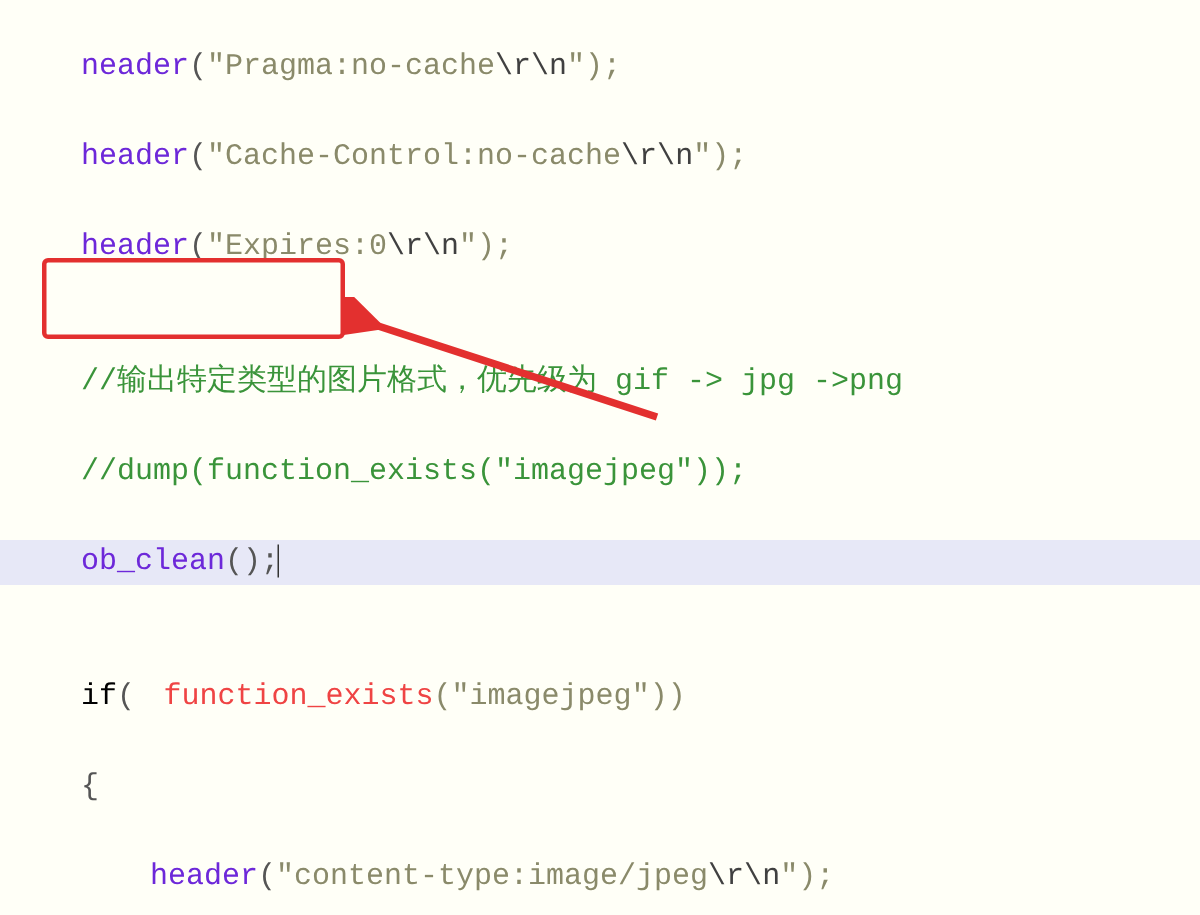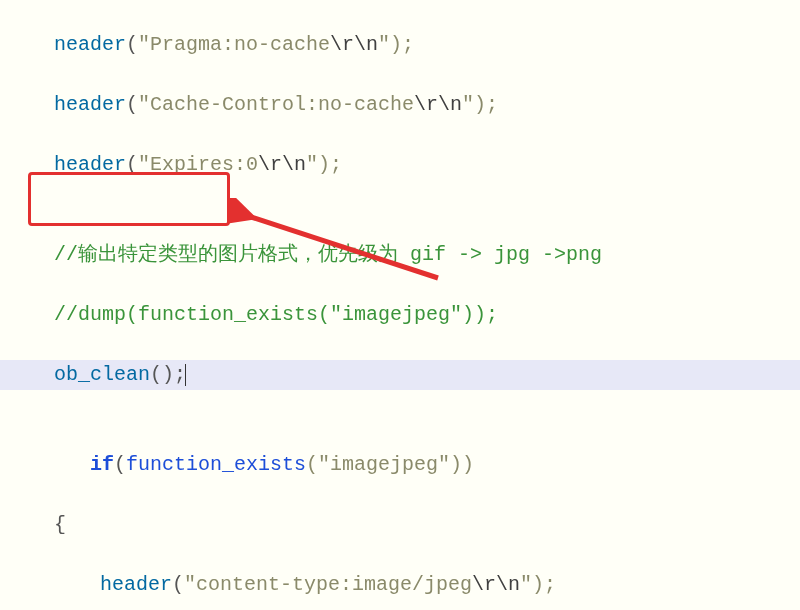--- a/index.html
+++ b/index.html
@@ -20,23 +20,23 @@
   .line{
     display:block;
     padding-left:54px;
   }
   .indent1{padding-left:100px;}
   .hl-line{
     background:#e7e8f7;
     display:block;
     width:100%;
   }
-  .kw{color:#1d4ed8;font-weight:bold;margin-left:36px;}
-  .fn{color:#0369a1;}
-  .fnname{color:#1d4ed8;}
+  .kw{color:#000000;font-weight:normal;}
+  .fn{color:#6d28d9;}
+  .fnname{color:#ef4444;margin-left:19px;}
   .str{color:#8a8a6a;}
   .cmt{color:#3a943a;}
   .pun{color:#555;}
   .esc{color:#404040;}
   .caret{
     display:inline-block;width:1px;height:22px;
     background:#333;vertical-align:middle;margin-left:-1px;
   }
   .redbox{
     position:absolute;

